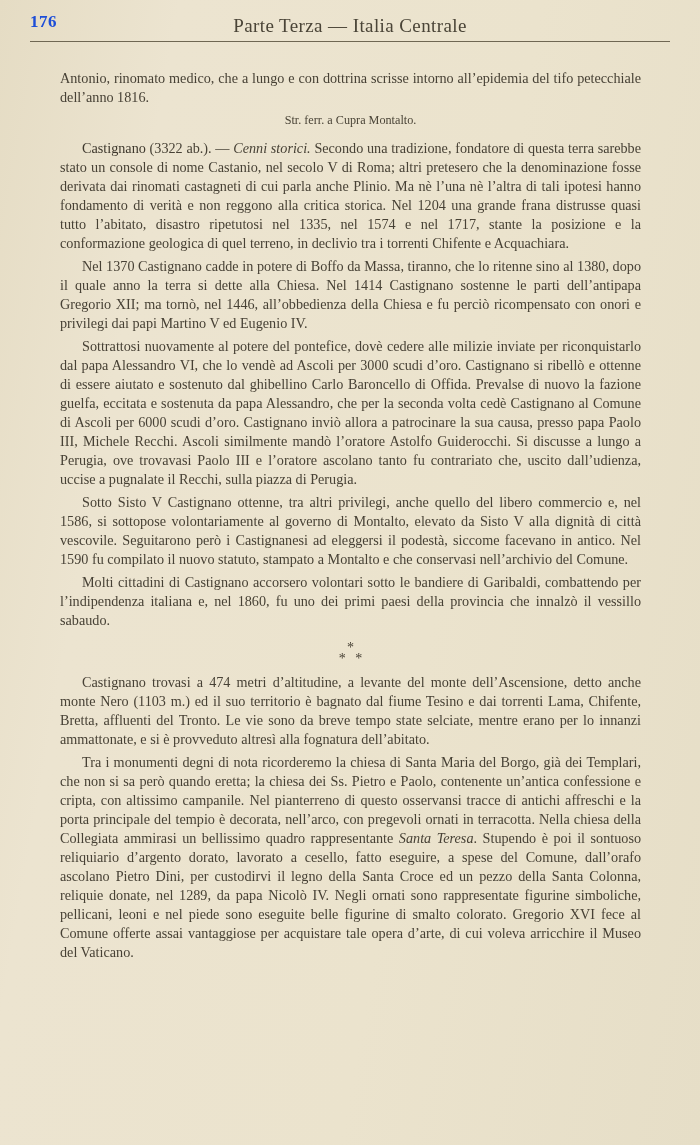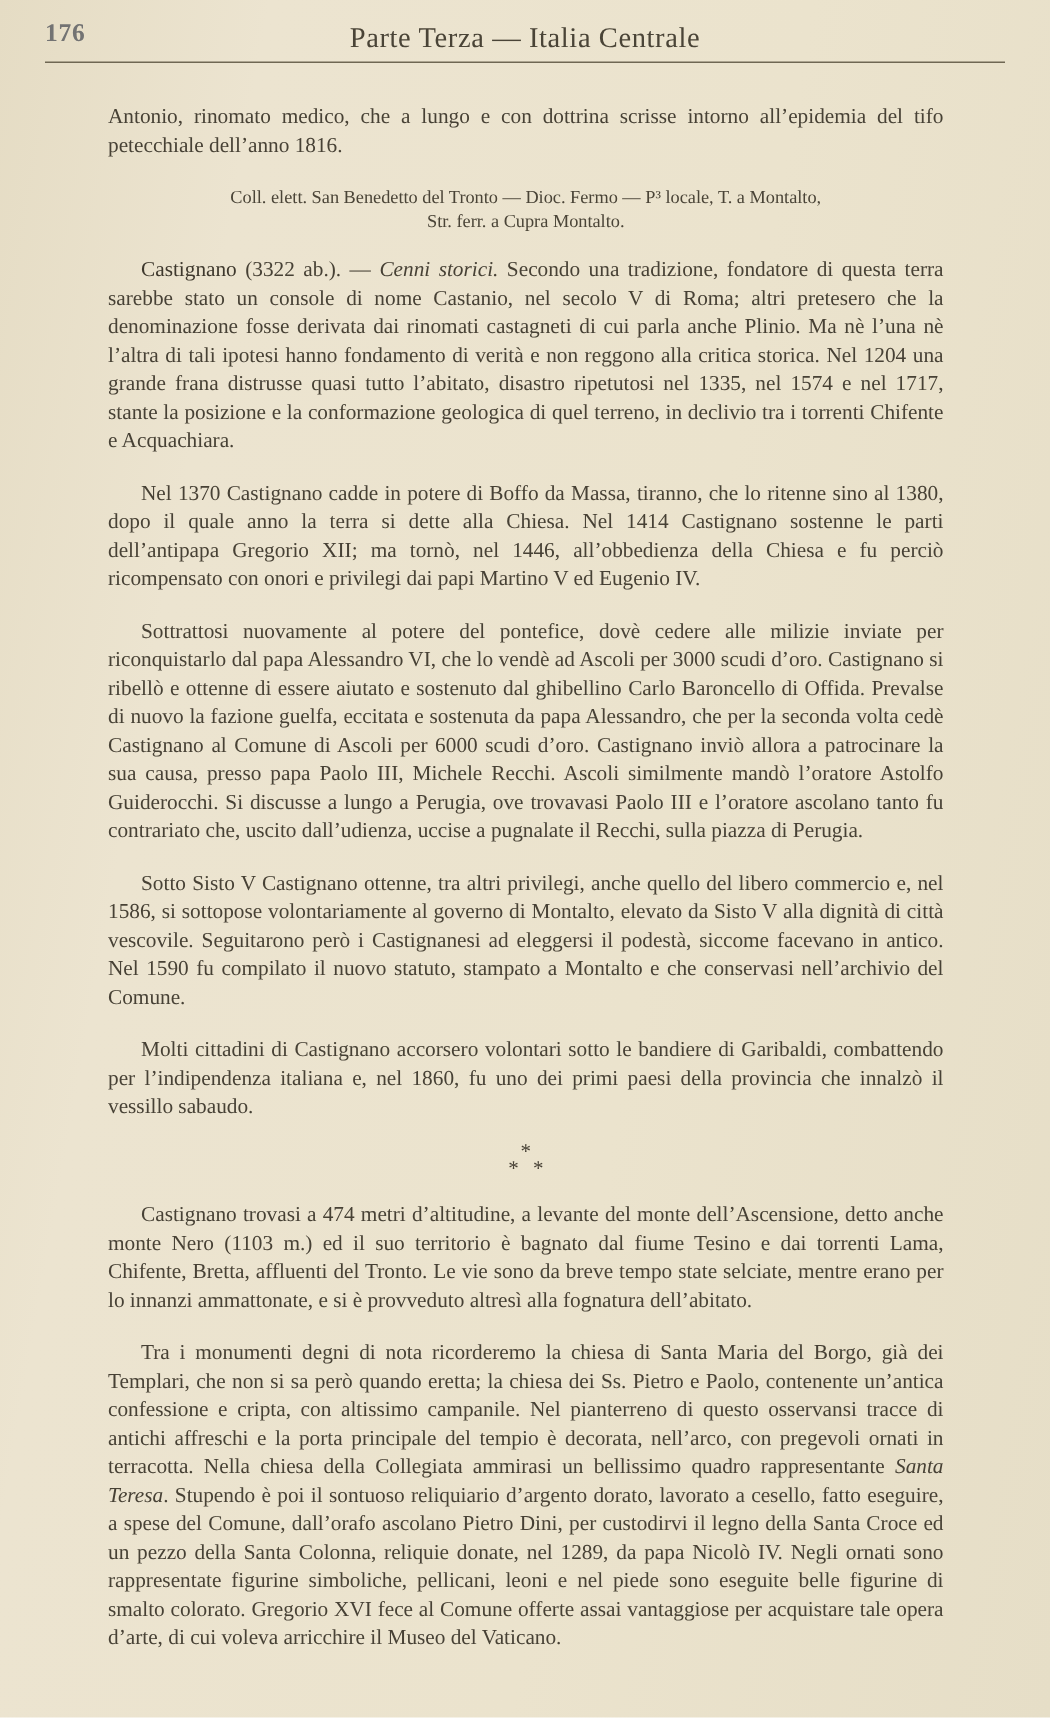--- a/index.html
+++ b/index.html
@@ -10,35 +10,35 @@
     overflow: hidden;
     background: linear-gradient(100deg, #e5dcc4 0%, #ece4d0 20%, #ebe3cd 60%, #e6dec7 100%);
     font-family: "Liberation Serif", "DejaVu Serif", serif;
     color: #474135;
   }
   .page { padding: 12px 30px 0 30px; }
 
   .header-row { position: relative; height: 24px; }
   .page-num {
     position: absolute; left: 0; top: 0;
-    font-weight: 700; font-size: 17px; letter-spacing: 0.5px; color: #737373;
+    font-weight: 700; font-size: 17px; letter-spacing: 0.5px; color: #1d4ed8;
   }
   .running-title {
     position: absolute; left: 0; right: 0; top: 3px;
     text-align: center; font-size: 19px; letter-spacing: 0.4px; color: #4a4437;
   }
   .rule { border-top: 1.3px solid #6f6753; margin-top: 5px; }
 
   .body-text {
     margin: 27px 25px 0 26px;
     font-size: 14.2px;
     line-height: 19px;
     text-align: justify;
   }
-  .body-text p { margin: 16px; text-indent: 22px; }
+  .body-text p { margin: 4px; text-indent: 22px; }
   .body-text p.flush { text-indent: 0; }
 
   .note {
     font-size: 12.2px;
     line-height: 16px;
     text-align: center;
     margin: 5px 0 11px 0;
     color: #4a4437;
   }
 
@@ -63,21 +63,20 @@
     <span class="page-num">176</span>
     <span class="running-title">Parte Terza — Italia Centrale</span>
   </div>
   <div class="rule"></div>
 
   <div class="body-text">
 
     <p class="flush">Antonio, rinomato medico, che a lungo e con dottrina scrisse intorno all’epidemia del tifo petecchiale dell’anno 1816.</p>
 
     <div class="note">
-      <div>Coll. elett. San Benedetto del Tronto — Dioc. Fermo — P³ locale, T. a Montalto,</div>
       <div>Str. ferr. a Cupra Montalto.</div>
     </div>
 
     <p><b>Castignano</b><span> (3322 ab.). — </span><i>Cenni storici.</i><span> Secondo una tradizione, fondatore di questa terra sarebbe stato un console di nome Castanio, nel secolo V di Roma; altri pretesero che la denominazione fosse derivata dai rinomati castagneti di cui parla anche Plinio. Ma nè l’una nè l’altra di tali ipotesi hanno fondamento di verità e non reggono alla critica storica. Nel 1204 una grande frana distrusse quasi tutto l’abitato, disastro ripetutosi nel 1335, nel 1574 e nel 1717, stante la posizione e la conformazione geologica di quel terreno, in declivio tra i torrenti Chifente e Acquachiara.</span></p>
 
     <p>Nel 1370 Castignano cadde in potere di Boffo da Massa, tiranno, che lo ritenne sino al 1380, dopo il quale anno la terra si dette alla Chiesa. Nel 1414 Castignano sostenne le parti dell’antipapa Gregorio XII; ma tornò, nel 1446, all’obbedienza della Chiesa e fu perciò ricompensato con onori e privilegi dai papi Martino V ed Eugenio IV.</p>
 
     <p>Sottrattosi nuovamente al potere del pontefice, dovè cedere alle milizie inviate per riconquistarlo dal papa Alessandro VI, che lo vendè ad Ascoli per 3000 scudi d’oro. Castignano si ribellò e ottenne di essere aiutato e sostenuto dal ghibellino Carlo Baroncello di Offida. Prevalse di nuovo la fazione guelfa, eccitata e sostenuta da papa Alessandro, che per la seconda volta cedè Castignano al Comune di Ascoli per 6000 scudi d’oro. Castignano inviò allora a patrocinare la sua causa, presso papa Paolo III, Michele Recchi. Ascoli similmente mandò l’oratore Astolfo Guiderocchi. Si discusse a lungo a Perugia, ove trovavasi Paolo III e l’oratore ascolano tanto fu contrariato che, uscito dall’udienza, uccise a pugnalate il Recchi, sulla piazza di Perugia.</p>
 
     <p>Sotto Sisto V Castignano ottenne, tra altri privilegi, anche quello del libero commercio e, nel 1586, si sottopose volontariamente al governo di Montalto, elevato da Sisto V alla dignità di città vescovile. Seguitarono però i Castignanesi ad eleggersi il podestà, siccome facevano in antico. Nel 1590 fu compilato il nuovo statuto, stampato a Montalto e che conservasi nell’archivio del Comune.</p>

